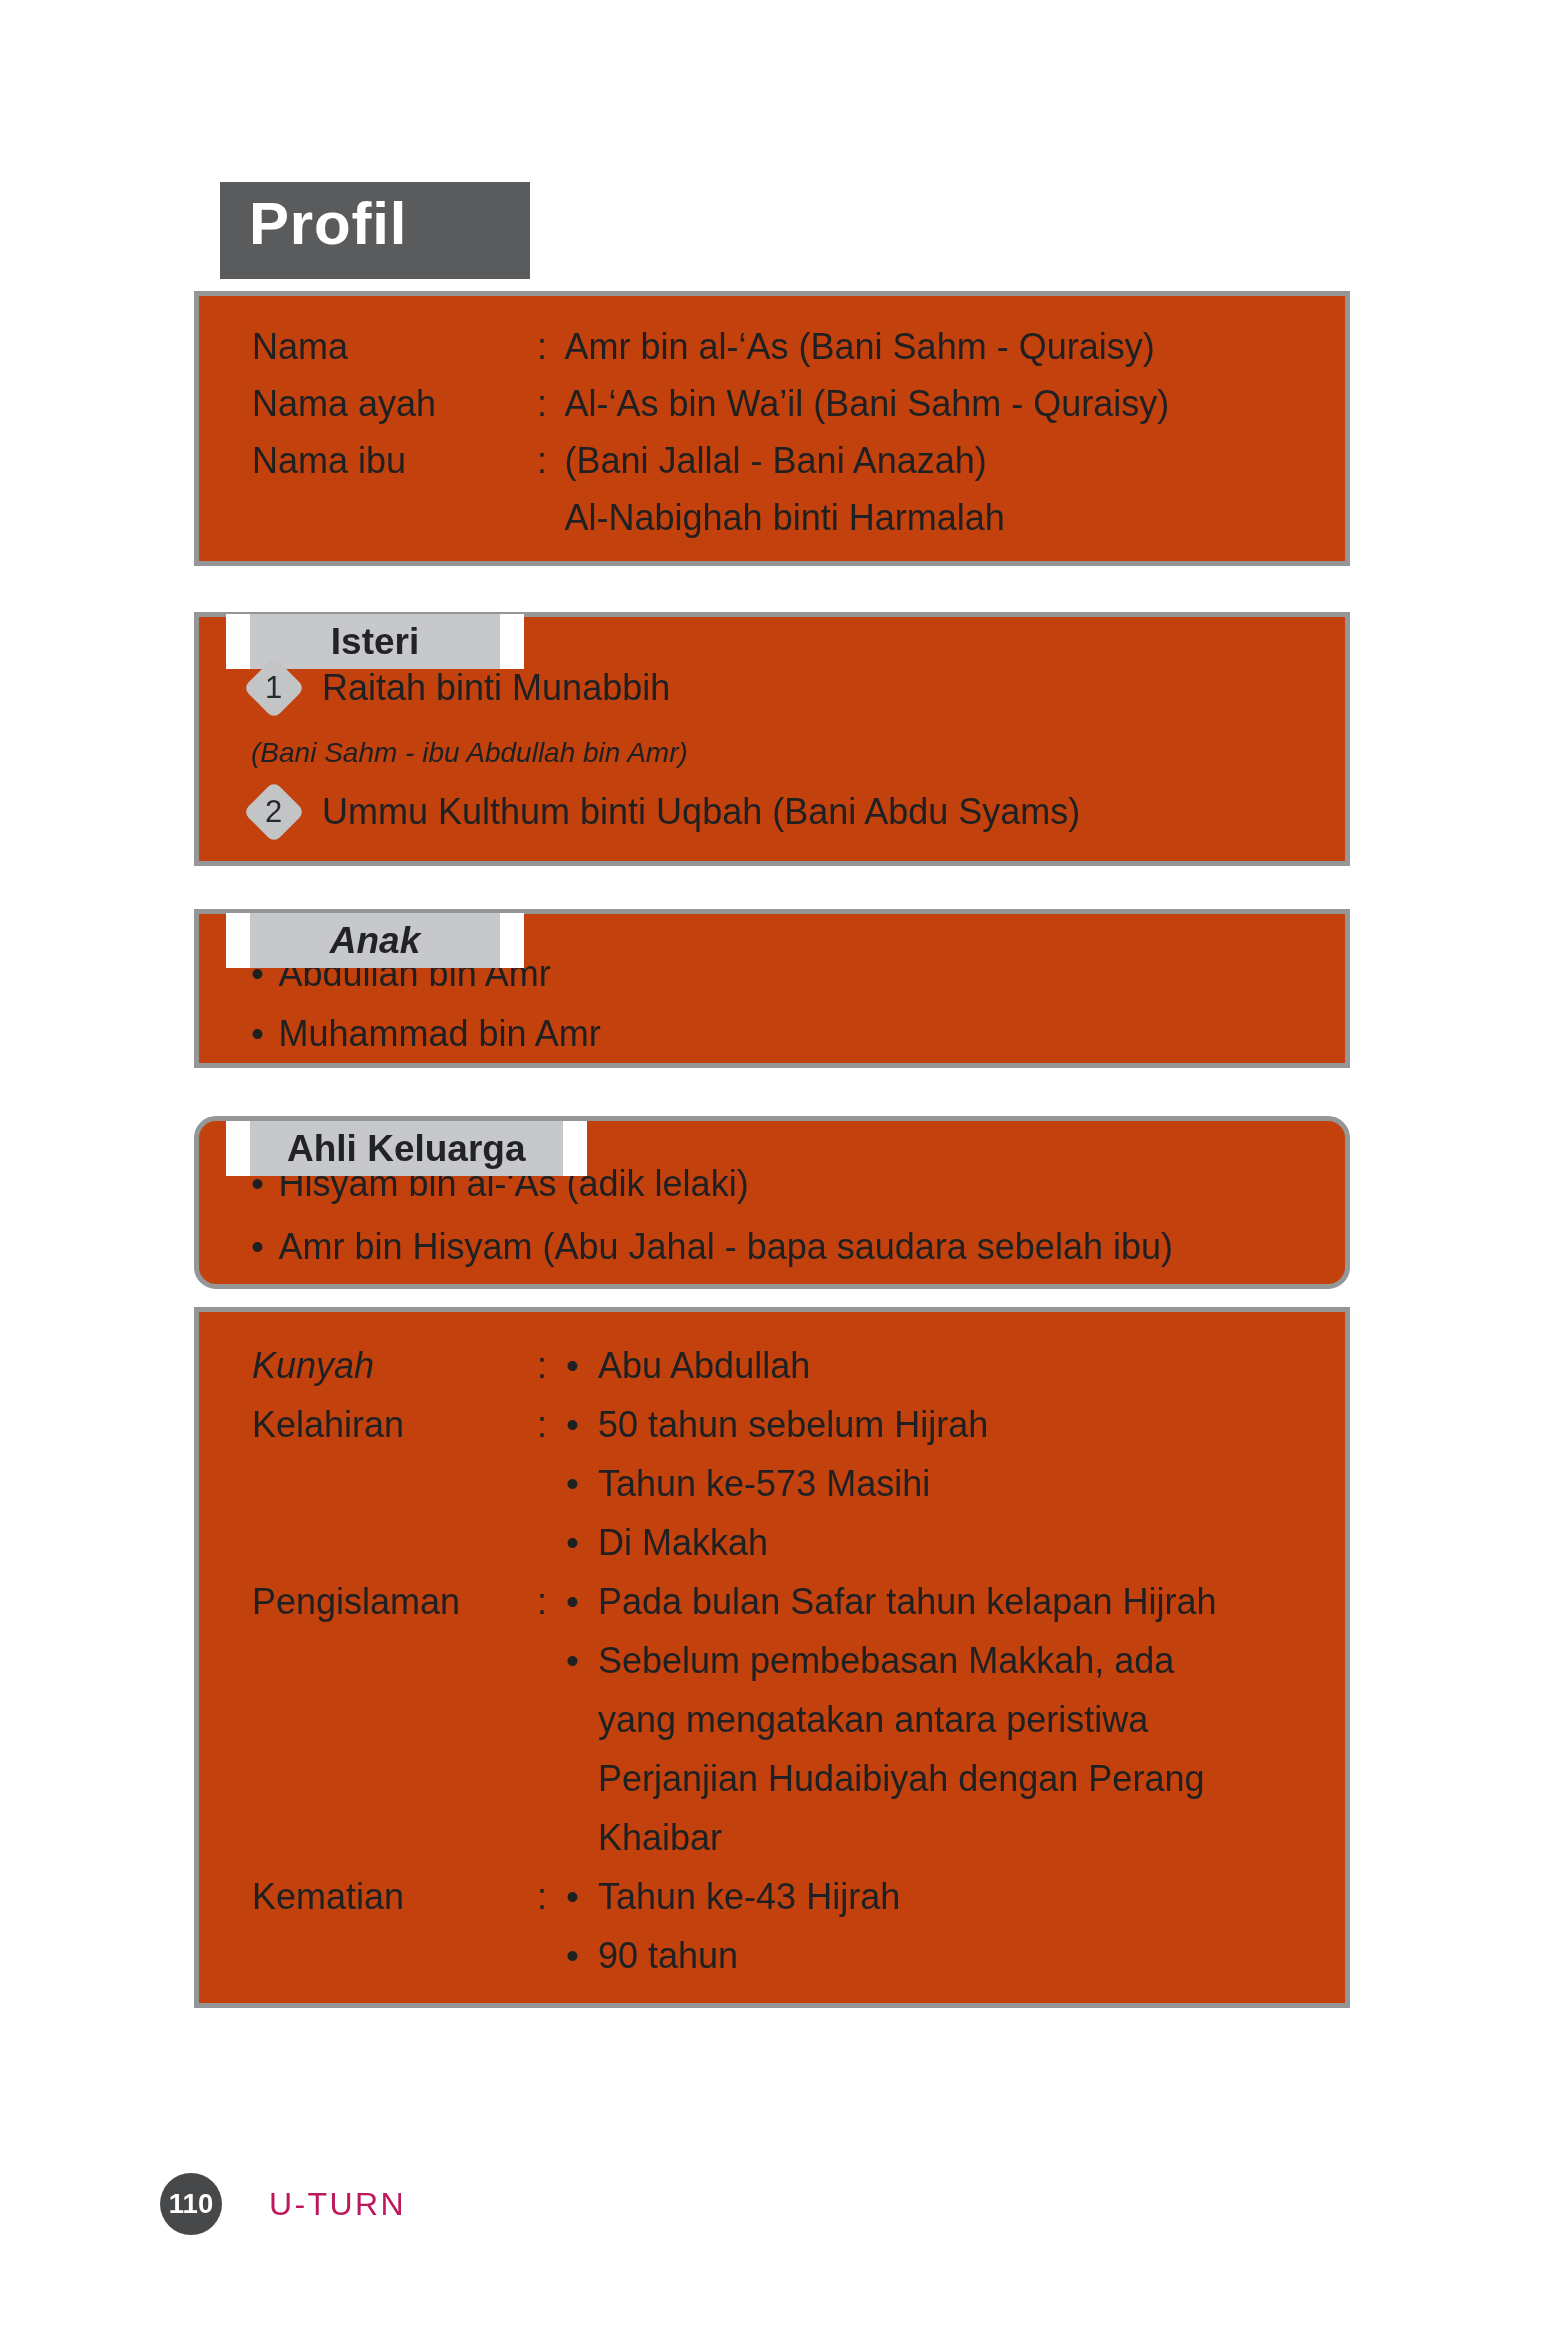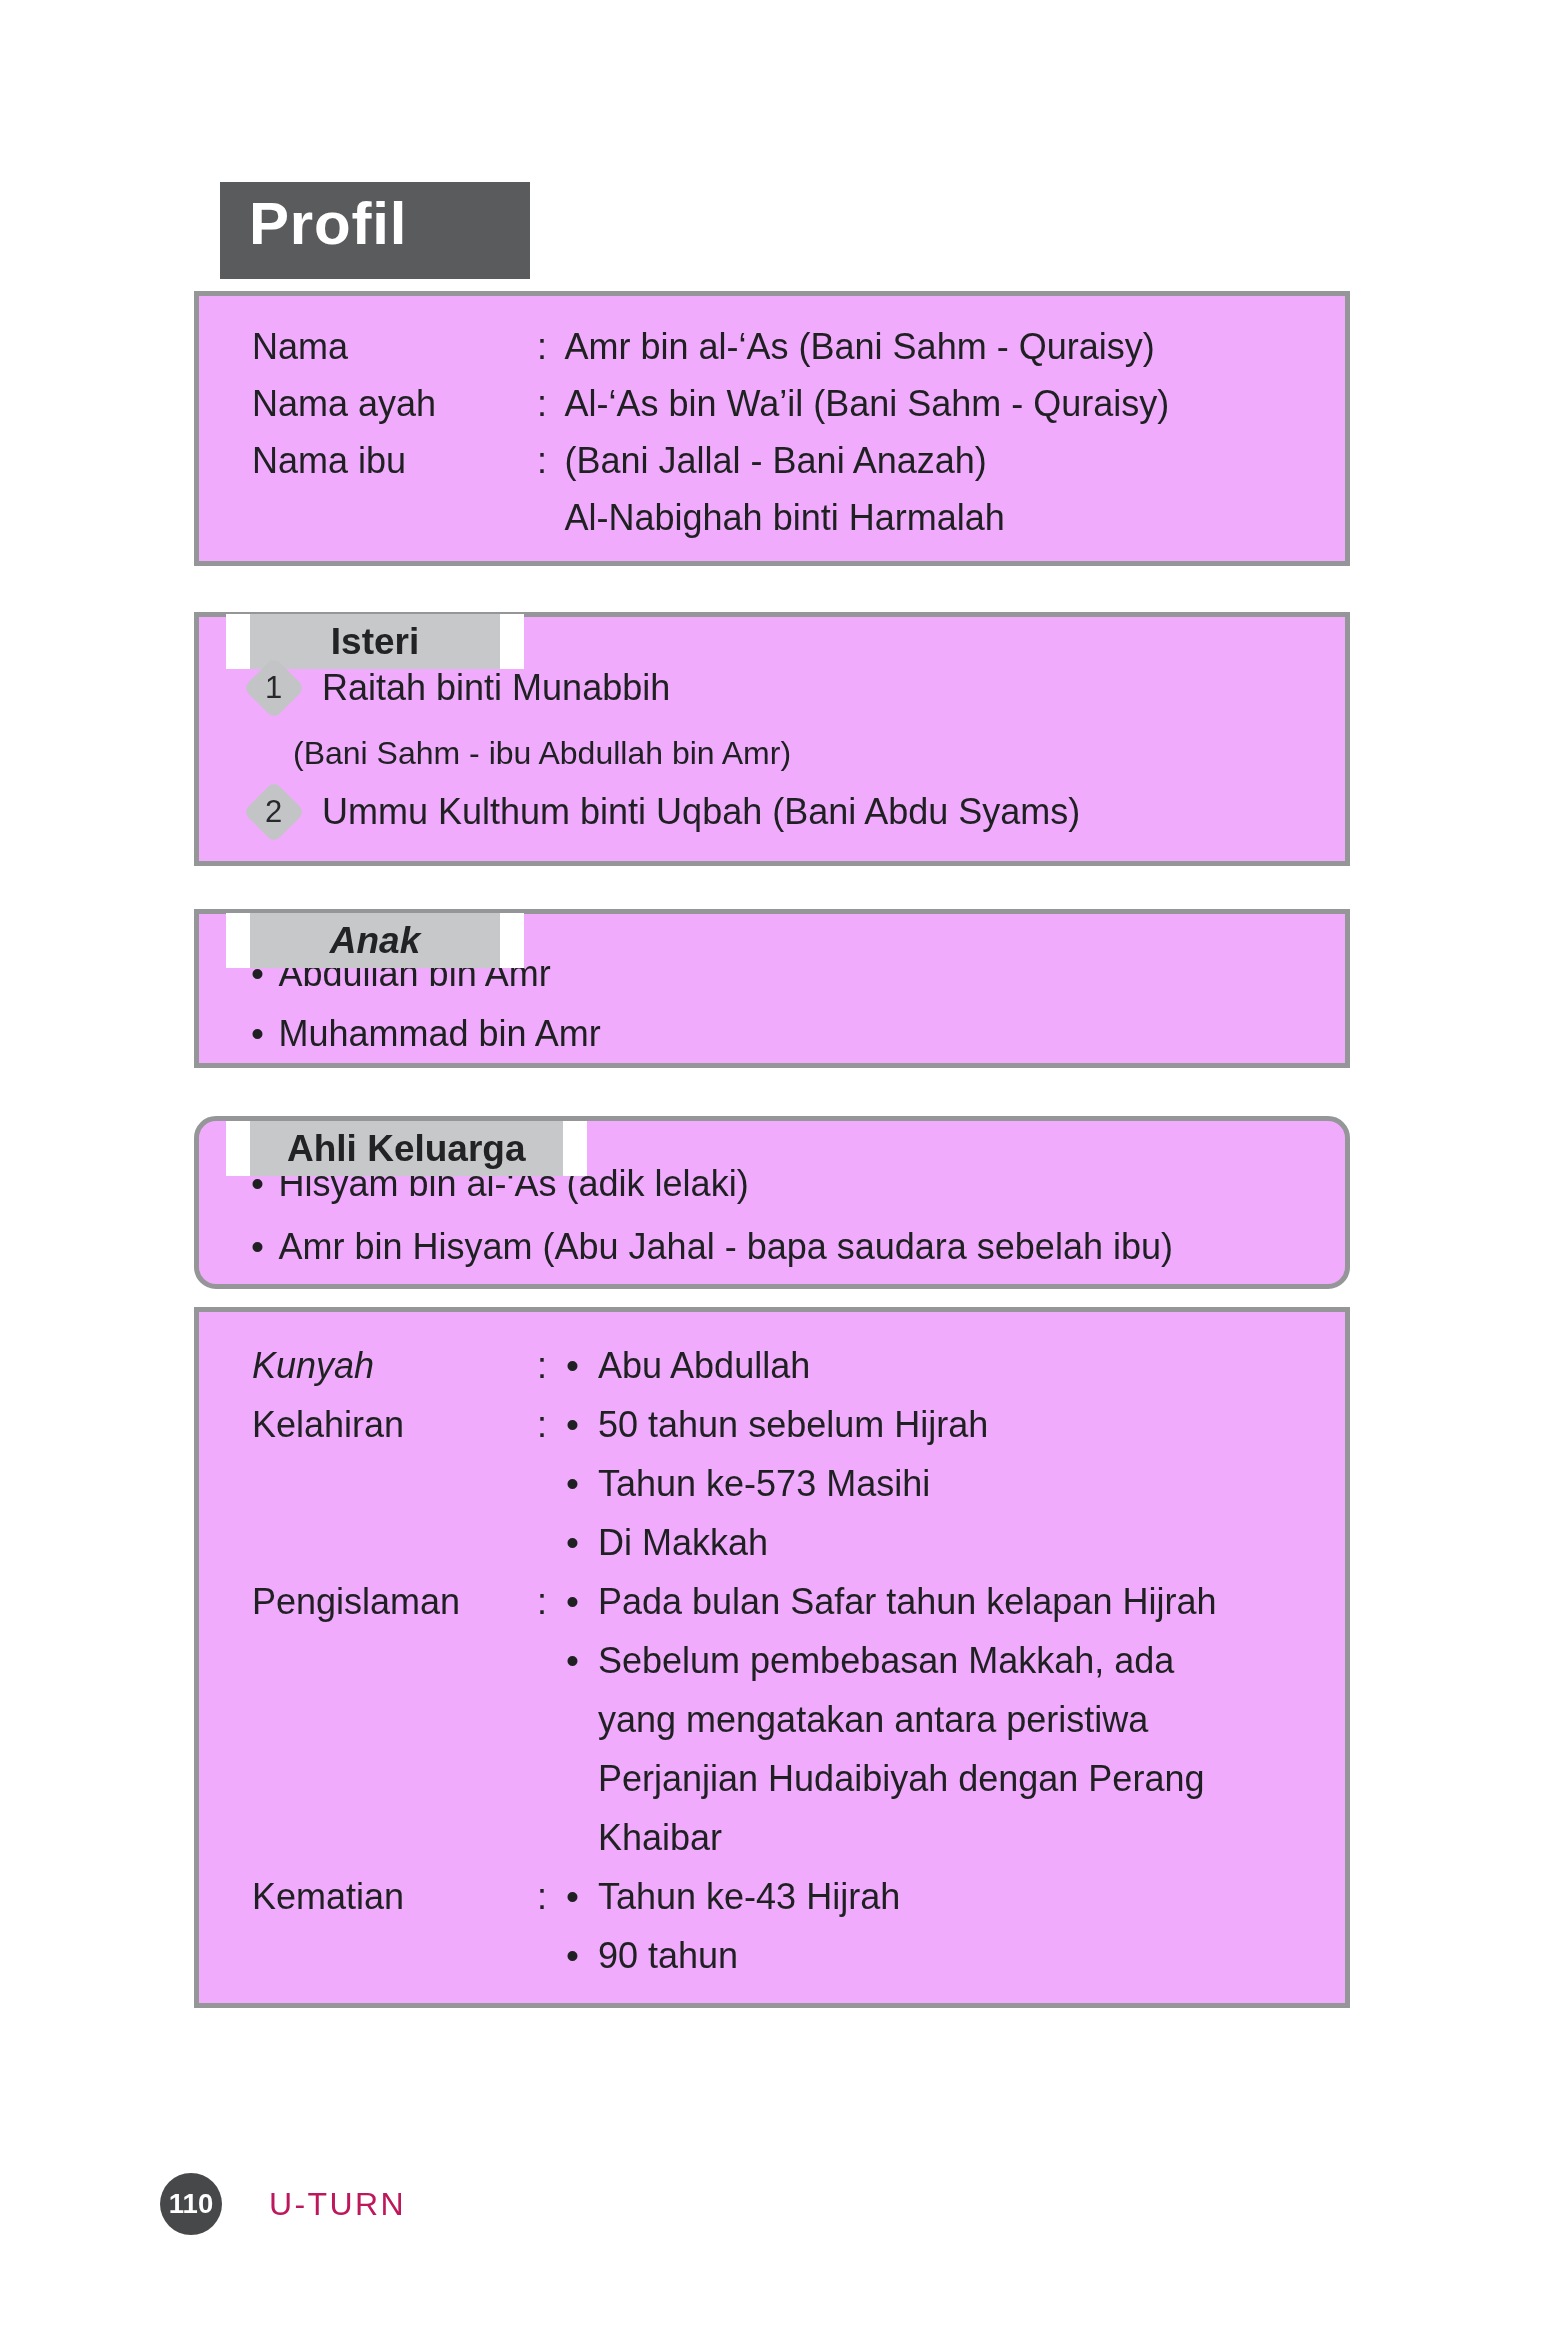--- a/index.html
+++ b/index.html
@@ -16,21 +16,21 @@
     position:absolute;left:220px;top:182px;width:310px;height:97px;
     background:#5a5b5d;
   }
   .title-box span{
     display:block;color:#ffffff;font-weight:bold;font-size:60px;
     line-height:84px;padding-left:29px;letter-spacing:0.8px;
   }
   
   .gbox{
     position:absolute;left:194px;width:1156px;
-    border:5.7px solid #949698;box-sizing:border-box;background:#f0abfc;
+    border:5.7px solid #949698;box-sizing:border-box;background:#c2410c;
   }
   
   .nama-box{top:291px;height:275px;padding:22px 16px 0 53px;}
   .p-row{display:grid;grid-template-columns:285px 27.5px auto;line-height:57px;font-size:36px;}
   .p-row .val div{line-height:57px;}
   
   .section-box{padding:0;}
   .section-header{
     position:absolute;
     background:#c7c8ca;
@@ -49,21 +49,21 @@
   .ahli-box .section-header{top:-29px;left:27px;}
   
   .d-item{display:flex;align-items:center;height:62px;font-size:36px;}
   .diamond{
     flex:none;display:flex;align-items:center;justify-content:center;
     width:44px;height:44px;background:#c3c4c6;border-radius:8px;
     transform:rotate(45deg);
     margin:0 26px 0 53px;
   }
   .diamond span{transform:rotate(-45deg);font-size:31px;color:#28292b;}
-  .d-note{margin-left:94px;height:42px;line-height:42px;font-size:32px;}
+  .d-note{margin-left:52px;height:42px;line-height:42px;font-size:28px;font-style:italic;}
   
   .b-item{display:flex;align-items:center;height:42px;margin-left:52px;font-size:36px;}
   .b-dot{width:27.5px;font-size:37px;flex:none;}
   
   .details-box{top:1307px;height:701px;padding:23.5px 16px 0 53px;}
   .det-row{display:grid;grid-template-columns:285px 29px auto;font-size:36px;}
   .det-label{line-height:59px;}
   .det-label.italic{font-style:italic;}
   .det-colon{line-height:59px;}
   .det-line{display:flex;line-height:59px;}

